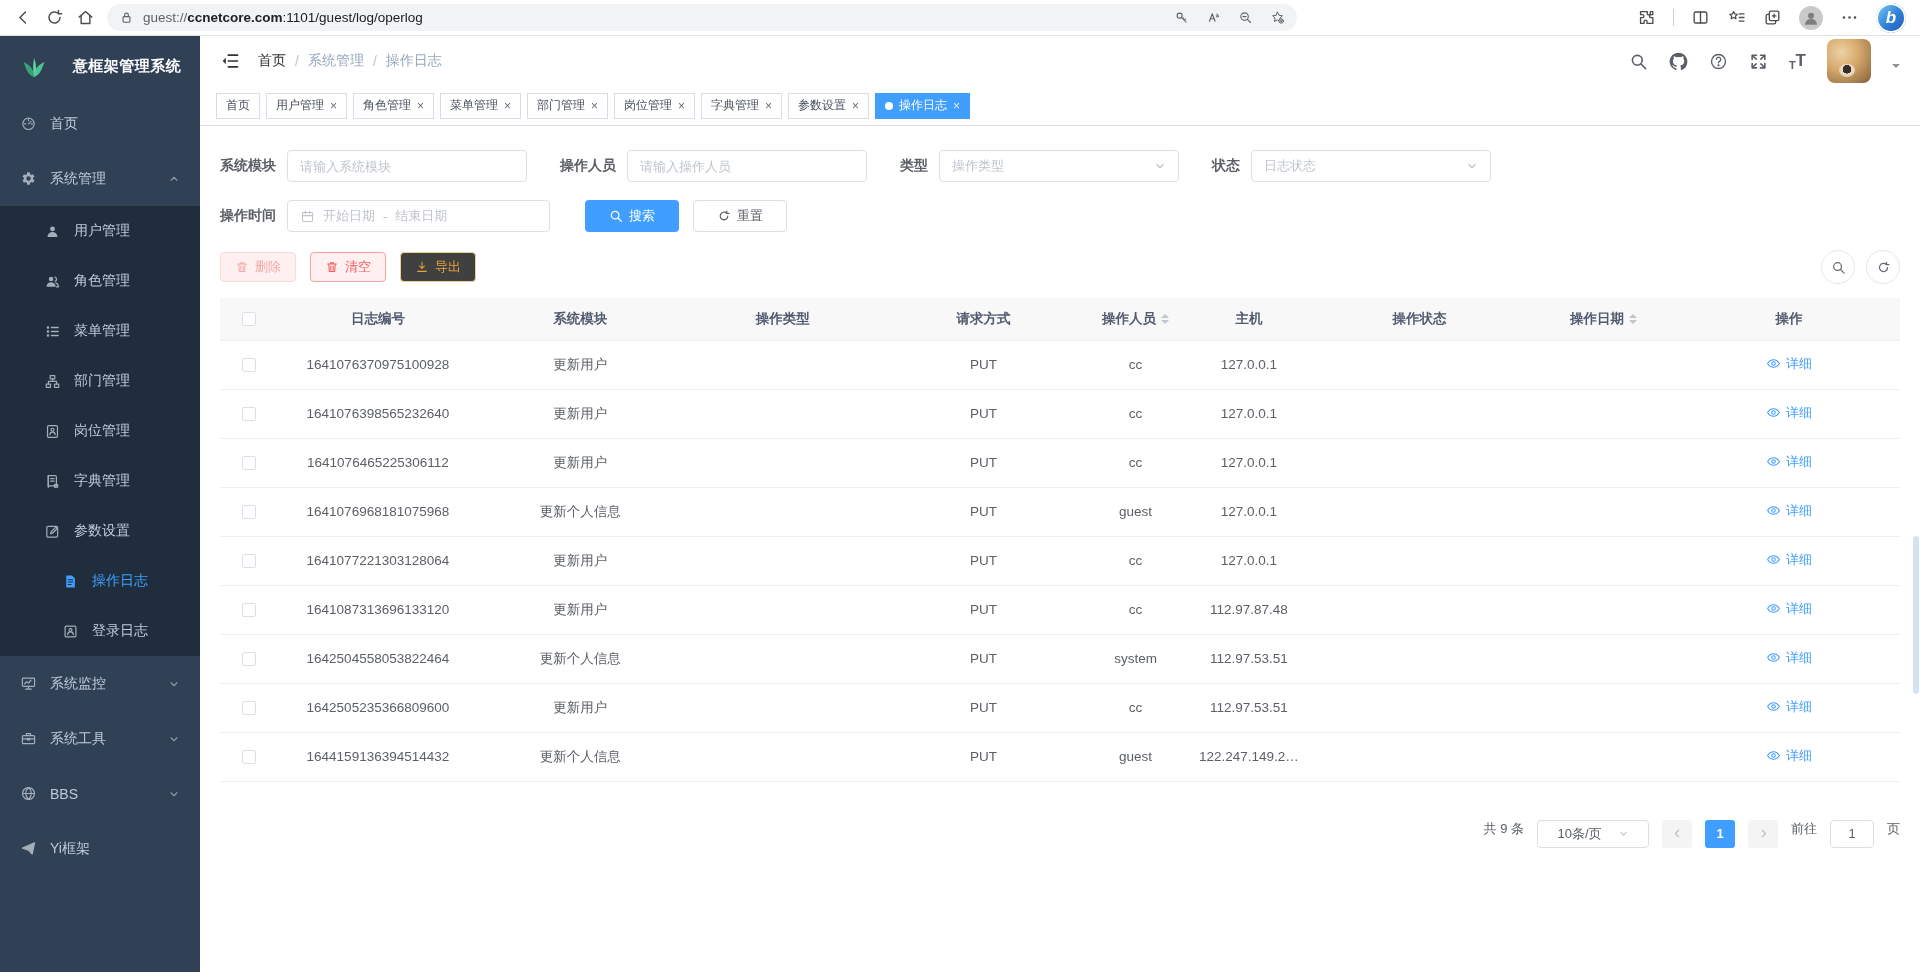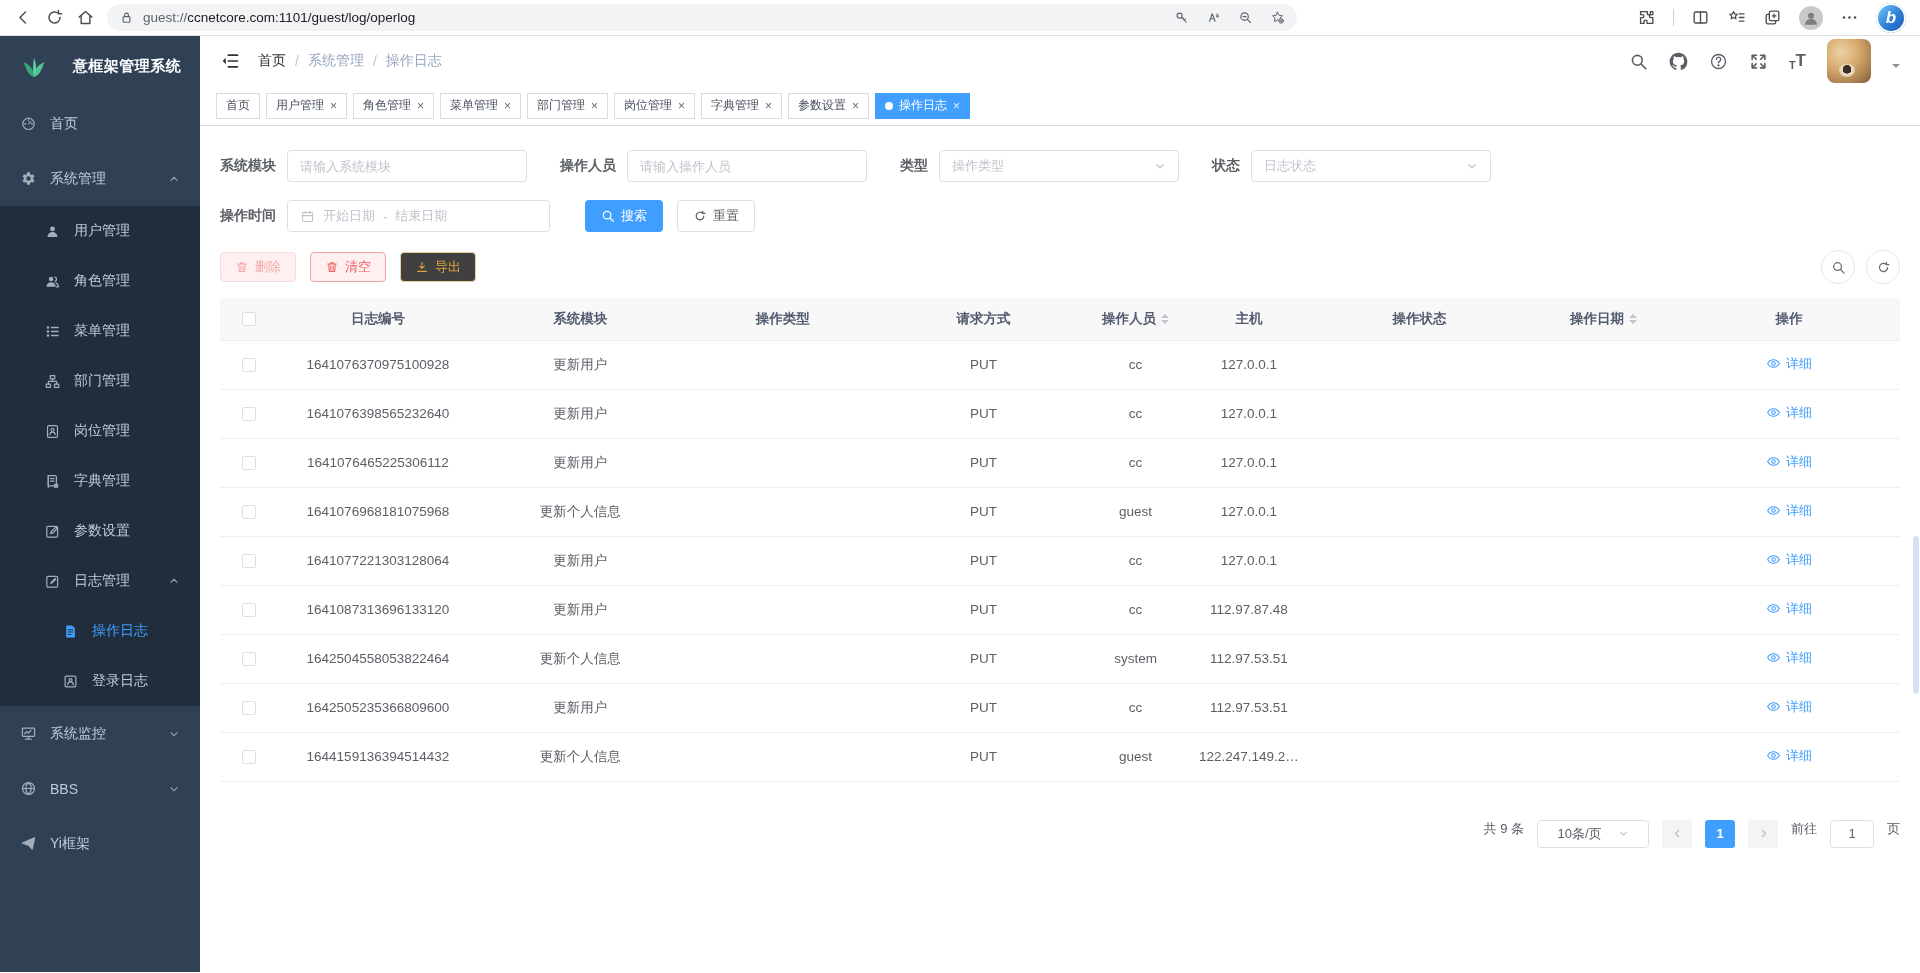--- a/index.html
+++ b/index.html
@@ -10,21 +10,21 @@
 
   
   .browser-bar{height:36px;background:#fff;border-bottom:1px solid #e1e1e1;
     display:flex;align-items:center;padding:0 14px;gap:12px}
   .b-icon{width:19px;height:19px;color:#4c4c4c;cursor:pointer}
   .url-pill{flex:1;max-width:1190px;height:27px;background:#f1f3f5;border-radius:14px;
     display:flex;align-items:center;padding:0 12px;gap:9px}
   .url-pill .b-icon{width:15px;height:15px;color:#5f6368}
   .url-text{font-size:13.5px;color:#202124;white-space:nowrap}
   .url-text .dim{color:#5f6368}
-  .url-text .dom{font-weight:400}
+  .url-text .dom{font-weight:700}
   .pill-right{margin-left:auto;display:flex;align-items:center;gap:17px}
   .browser-right{margin-left:auto;display:flex;align-items:center;gap:17px}
   .v-div{width:1px;height:17px;background:#cfcfcf}
   .profile-circ{width:24px;height:24px;border-radius:50%;background:#c9c9c9;color:#7e7e7e;
     display:flex;align-items:center;justify-content:center;overflow:hidden}
   .bing-logo{width:30px;height:30px;border-radius:50%;
     background:linear-gradient(135deg,#7ed0f9 0%,#2f7fd6 55%,#1b57b8 100%);
     color:#fff;font-weight:700;font-style:italic;font-size:17px;
     display:flex;align-items:center;justify-content:center;box-shadow:0 0 0 2px #fff inset}
 
@@ -81,21 +81,21 @@
   .f-label{font-size:14px;font-weight:700;color:#5c6066;margin-right:11px;white-space:nowrap}
   .f-input,.f-select,.f-daterange{width:240px;height:32px;border:1px solid #dcdfe6;border-radius:4px;
     background:#fff;display:flex;align-items:center;padding:0 12px;font-size:13px;color:#606266}
   input.f-input::placeholder{color:#bfc4cc}
   input.f-input{outline:none}
   .f-select{cursor:pointer;color:#bfc4cc;justify-content:space-between}
   .f-select .sel-caret{width:12px;height:12px;color:#c0c4cc}
   .f-daterange{width:263px;gap:8px;color:#bfc4cc}
   .f-daterange .cal{width:15px;height:15px;color:#c0c4cc}
   .f-daterange .rng-sep{color:#bfc4cc}
-  .btn{height:32px;padding:0 15px;border-radius:4px;border:1px solid transparent;font-size:13px;
+  .btn{height:32px;padding:0 23px;border-radius:4px;border:1px solid transparent;font-size:13px;
     display:inline-flex;align-items:center;gap:6px;cursor:pointer;background:#fff;white-space:nowrap}
   .btn .bi{width:14px;height:14px}
   .btn-primary{background:#409eff;color:#fff;margin-left:2px}
   .btn-plain{border-color:#dcdfe6;color:#5c6066;margin-left:14px}
   .toolbar-row{display:flex;align-items:center;margin:4px 0 14px}
   .btn-sm{height:30px;padding:0 14px;border-radius:4px}
   .btn-del{background:#fef0f0;border-color:#fbdada;color:#f4a9a9;cursor:not-allowed}
   .btn-clear{background:#fef0f0;border-color:#f3a2a2;color:#f25e5e;margin-left:14px}
   .btn-export{background:#404040;border-color:#eed097;color:#e6a23c;margin-left:14px}
   .circle-btn{width:34px;height:34px;border-radius:50%;border:1px solid #e4e7ed;background:#fff;
@@ -336,34 +336,20 @@
         </div>
         <div class="menu-item lvl2">
           <span class="mi-icon icon">
             <svg viewBox="0 0 24 24" fill="none" stroke="currentColor" stroke-width="1.7" stroke-linecap="round" stroke-linejoin="round" width="100%" height="100%">
               <rect x="4" y="4.8" width="15.2" height="15.2" rx="1.6"></rect>
               <path d="M9.3 15.2l.8-2.8 6.6-6.6 2 2-6.6 6.6z"></path>
             </svg>
           </span>
           <span>参数设置</span>
         </div>
-        <div class="menu-item lvl2">
-          <span class="mi-icon icon">
-            <svg viewBox="0 0 24 24" fill="none" stroke="currentColor" stroke-width="1.7" stroke-linecap="round" stroke-linejoin="round" width="100%" height="100%">
-              <rect x="4" y="4.8" width="15.2" height="15.2" rx="1.6"></rect>
-              <path d="M8.6 15.8l.9-3 6.2-6.2 2.1 2.1-6.2 6.2z" fill="currentColor" stroke="none"></path>
-            </svg>
-          </span>
-          <span>日志管理</span>
-          <span class="menu-arrow up icon">
-            <svg viewBox="0 0 24 24" fill="none" stroke="currentColor" stroke-width="1.7" stroke-linecap="round" stroke-linejoin="round" width="100%" height="100%">
-              <path d="M6 9.5l6 6 6-6" stroke-width="2.2"></path>
-            </svg>
-          </span>
-        </div>
         <div class="menu-item lvl3 active">
           <span class="mi-icon icon">
             <svg viewBox="0 0 24 24" fill="none" stroke="currentColor" stroke-width="1.7" stroke-linecap="round" stroke-linejoin="round" width="100%" height="100%">
               <path d="M6 3.4h8.2l4 4V20.6H6z" fill="currentColor" stroke="none"></path>
               <path d="M8.8 9.4h6.4M8.8 12.8h6.4M8.8 16.2h4.2" stroke="#1f2d3d" stroke-width="1.5"></path>
             </svg>
           </span>
           <span>操作日志</span>
         </div>
         <div class="menu-item lvl3">
@@ -377,20 +363,34 @@
           <span>登录日志</span>
         </div>
         <div class="menu-item lvl1">
           <span class="mi-icon icon">
             <svg viewBox="0 0 24 24" fill="none" stroke="currentColor" stroke-width="1.7" stroke-linecap="round" stroke-linejoin="round" width="100%" height="100%">
               <rect x="3.4" y="4.4" width="17.2" height="11.6" rx="1.2"></rect>
               <path d="M8 20h8M12 16v4M6.6 12.4l3-3 2.4 1.9 3.6-4"></path>
             </svg>
           </span>
           <span>系统监控</span>
+          <span class="menu-arrow down icon">
+            <svg viewBox="0 0 24 24" fill="none" stroke="currentColor" stroke-width="1.7" stroke-linecap="round" stroke-linejoin="round" width="100%" height="100%">
+              <path d="M6 9.5l6 6 6-6" stroke-width="2.2"></path>
+            </svg>
+          </span>
+        </div>
+        <div class="menu-item lvl1">
+          <span class="mi-icon icon">
+            <svg viewBox="0 0 24 24" fill="none" stroke="currentColor" stroke-width="1.7" stroke-linecap="round" stroke-linejoin="round" width="100%" height="100%">
+              <rect x="3.4" y="7.8" width="17.2" height="11.4" rx="1.6"></rect>
+              <path d="M9 7.8V5.2h6v2.6M3.4 12.4h17.2M10.4 11.4v2.4h3.2v-2.4"></path>
+            </svg>
+          </span>
+          <span>系统工具</span>
           <span class="menu-arrow down icon">
             <svg viewBox="0 0 24 24" fill="none" stroke="currentColor" stroke-width="1.7" stroke-linecap="round" stroke-linejoin="round" width="100%" height="100%">
               <path d="M6 9.5l6 6 6-6" stroke-width="2.2"></path>
             </svg>
           </span>
         </div>
         <div class="menu-item lvl1">
           <span class="mi-icon icon">
             <svg viewBox="0 0 24 24" fill="none" stroke="currentColor" stroke-width="1.7" stroke-linecap="round" stroke-linejoin="round" width="100%" height="100%">
               <circle cx="12" cy="12" r="8.4"></circle>

